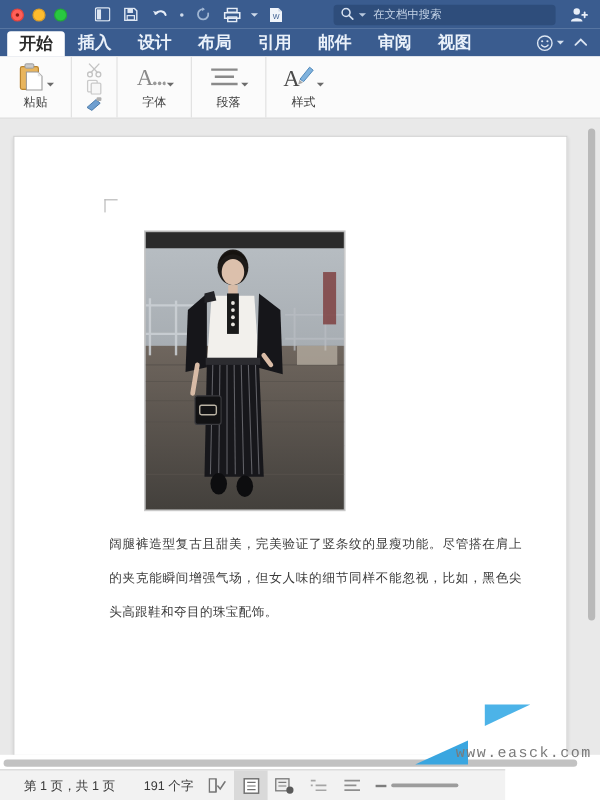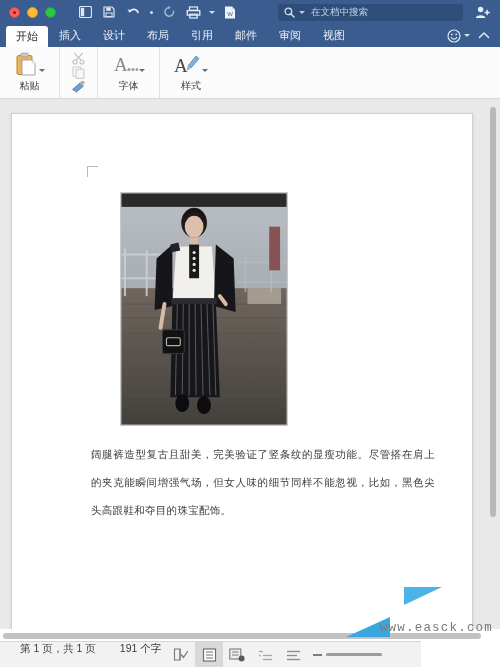--- a/index.html
+++ b/index.html
@@ -57,21 +57,21 @@
     display: flex; align-items: center; justify-content: center;
   }
 
   
   .tabbar {
     position: absolute; top: 24px; left: 0; width: 500px; height: 23px;
     background: #3a5c8f; display: flex; align-items: stretch;
   }
   .tab {
     display: flex; align-items: center; justify-content: center;
-    padding: 0 11px; font-size: 11px; color: #eaf1fa; white-space: nowrap;
+    padding: 0 11px; font-size: 14px; color: #eaf1fa; white-space: nowrap; font-weight: bold;
   }
   .tab.active {
     background: #ffffff; color: #2b2b2b; border-radius: 3px 3px 0 0;
     margin: 2px 0 0 6px; padding: 0 10px;
   }
   .tabbar .spacer { flex: 1; }
   .smiley { display: flex; align-items: center; gap: 3px; padding-right: 8px; }
   .smiley .sc {
     width: 0; height: 0; border-left: 3px solid transparent;
     border-right: 3px solid transparent; border-top: 3.5px solid #d4e0ef;
@@ -146,21 +146,21 @@
   }
   .hthumb {
     position: absolute; left: 3px; top: 2px; width: 478px; height: 6px;
     background: #c2c2c2; border-radius: 3px;
   }
 
   
   .statusbar {
     position: absolute; bottom: 0; left: 0; width: 421px; height: 26px;
     background: #f2f2f2; border-top: 1px solid #d6d6d6;
-    display: flex; gap: 0;
+    display: flex; align-items: center; gap: 0;
   }
   .st-text { font-size: 10.5px; color: #3a3a3a; white-space: nowrap; }
   .st-pages { margin-left: 20px; }
   .st-words { margin-left: 24px; }
   .st-icon {
     width: 28px; height: 26px; display: flex;
     align-items: center; justify-content: center;
   }
   .st-icon.sel { background: #d9d9d9; }
   .st-icon.pad { margin-left: 6px; }
@@ -341,20 +341,31 @@
             <text x="1" y="19" font-size="19" fill="#8a8a8a" font-family="Liberation Serif, serif">A</text>
             <circle cx="16" cy="17.5" r="1.5" fill="#9a9a9a"></circle>
             <circle cx="20" cy="17.5" r="1.5" fill="#9a9a9a"></circle>
             <circle cx="24" cy="17.5" r="1.5" fill="#9a9a9a"></circle>
           </svg>
         <span class="mini-caret"></span>
       </div>
       <div class="rlabel">字体</div>
     </div>
 
+    <div class="rgroup rg-para">
+      <div class="ricon">
+        <svg width="26" height="24" viewBox="0 0 26 24">
+            <line x1="2" y1="5" x2="24" y2="5" stroke="#8a8a8a" stroke-width="2"></line>
+            <line x1="5" y1="11" x2="21" y2="11" stroke="#8a8a8a" stroke-width="2"></line>
+            <line x1="2" y1="17" x2="24" y2="17" stroke="#8a8a8a" stroke-width="2"></line>
+          </svg>
+        <span class="mini-caret"></span>
+      </div>
+      <div class="rlabel">段落</div>
+    </div>
 
     <div class="rgroup rg-style">
       <div class="ricon">
         <svg width="27" height="26" viewBox="0 0 27 26">
             <text x="0" y="20" font-size="19" fill="#4a4a4a" font-family="Liberation Serif, serif">A</text>
             <path d="M14 14 L22 4 L25 6.5 L17 16 Z" fill="#7fb2dd" stroke="#4d86b8" stroke-width="0.8"></path>
             <path d="M13.5 14.5 L12.5 18.5 L16.5 17 Z" fill="#a9a9a9"></path>
           </svg>
         <span class="mini-caret"></span>
       </div>

